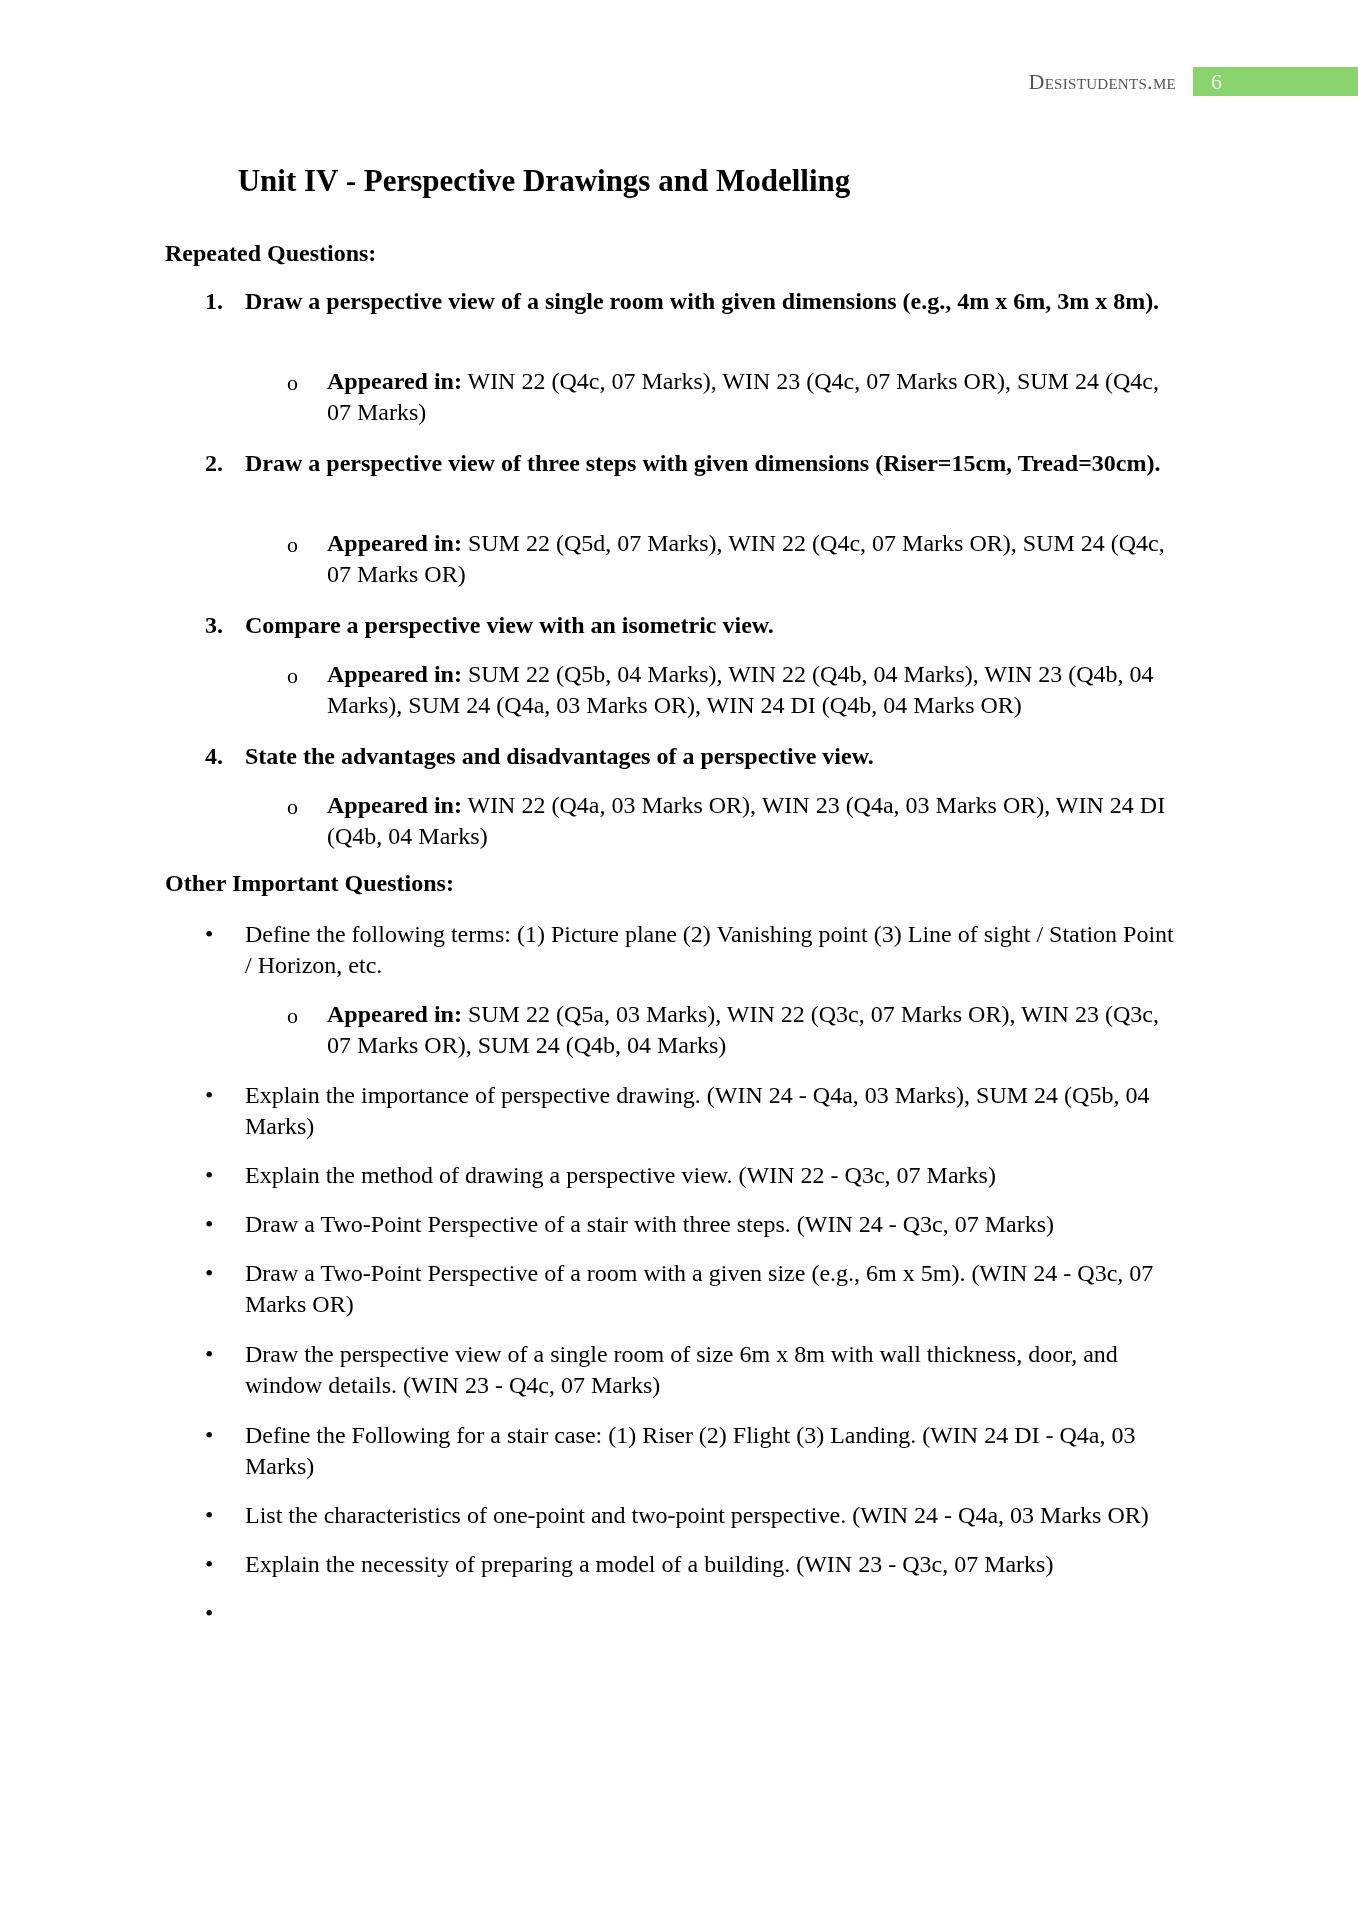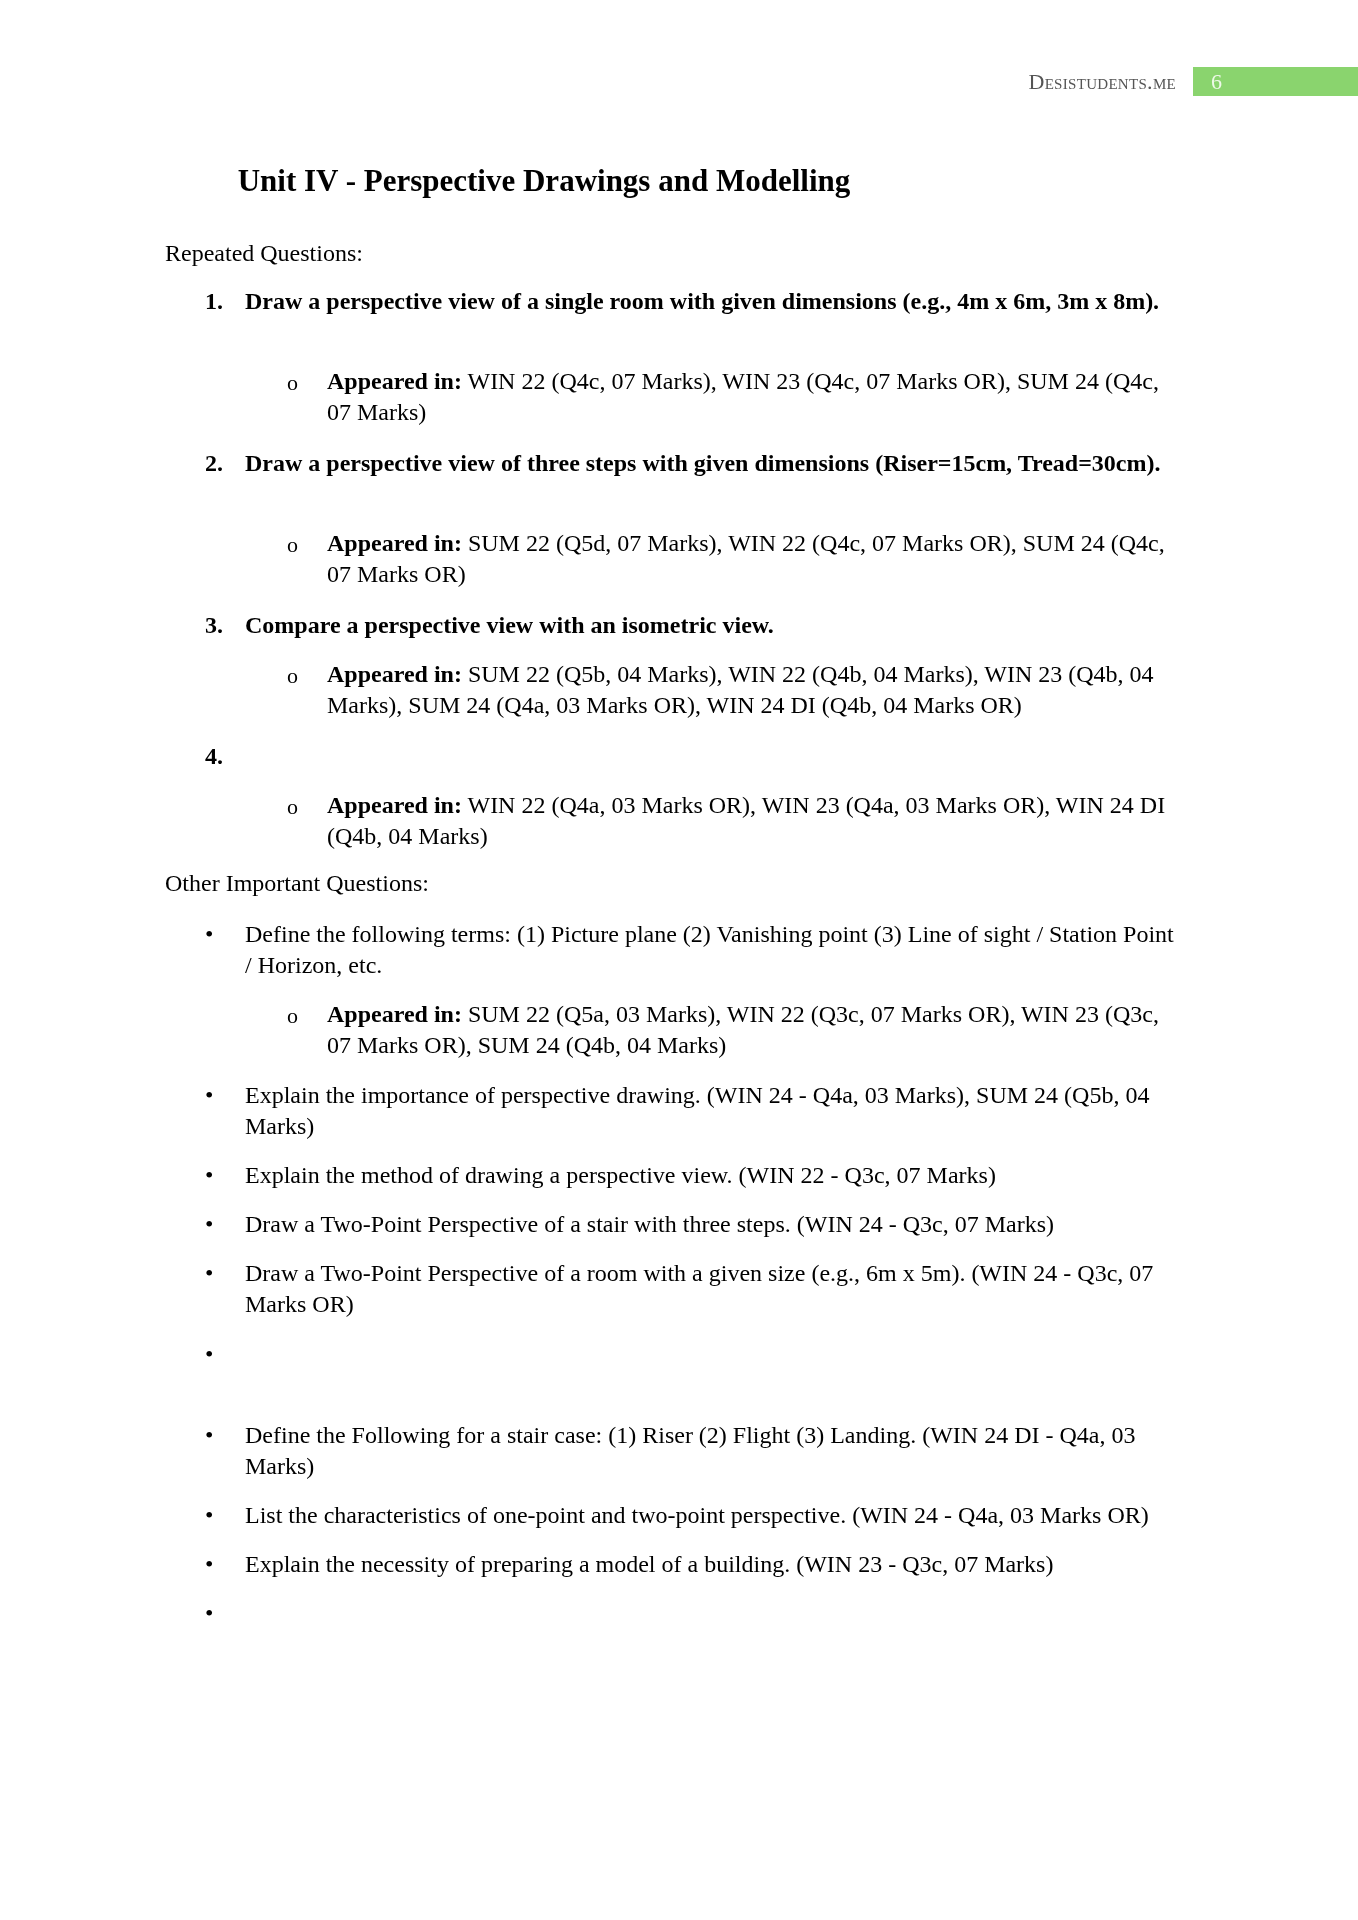--- a/index.html
+++ b/index.html
@@ -6,21 +6,21 @@
     body { width: 1358px; height: 1920px; position: relative; overflow: hidden;
            font-family: "Liberation Serif", "DejaVu Serif", serif; color: #000; }
     .header { position: absolute; top: 66px; left: 0; width: 1358px; height: 32px; }
     .site-name { position: absolute; right: 182px; top: 3px; font-size: 22px; color: #555;
                  font-variant: small-caps; letter-spacing: 0.3px; }
     .page-box { position: absolute; left: 1193px; top: 1px; width: 165px; height: 29px;
                 background: #8ad46e; }
     .page-num { position: absolute; left: 18px; top: 2px; font-size: 22px; color: #eef9e8; }
     .title { position: absolute; top: 163px; left: 0; width: 1088px; text-align: center;
              font-weight: bold; font-size: 31px; }
-    .section-heading { position: absolute; left: 165px; font-weight: normal; font-size: 24px; }
+    .section-heading { position: absolute; left: 165px; font-weight: bold; font-size: 24px; }
     .content { position: absolute; left: 0; top: 0; width: 1358px; }
     .q { position: absolute; left: 245px; width: 940px; font-size: 24px; line-height: 31px; }
     .q.bold { font-weight: bold; }
     .num { position: absolute; left: -40px; top: 0; font-size: 24px; }
     .sub { position: absolute; left: 327px; width: 860px; font-size: 24px; line-height: 31px; }
     .circ { position: absolute; left: -40px; top: 1px; font-size: 22px; }
     .bul { position: absolute; left: -40px; top: 0; font-size: 24px; }
     .sub b { font-weight: bold; }
   </style>
 </head>
@@ -61,20 +61,21 @@
     <span class="num">3.</span>
     <span>Compare a perspective view with an isometric view.</span>
   </div>
   <div class="sub" style="top:659px;">
     <span class="circ">o</span>
     <b>Appeared in:</b><span> SUM 22 (Q5b, 04 Marks), WIN 22 (Q4b, 04 Marks), WIN 23 (Q4b, 04 Marks), SUM 24 (Q4a, 03 Marks OR), WIN 24 DI (Q4b, 04 Marks OR)</span>
   </div>
 
   <div class="q bold" style="top:741px;">
     <span class="num">4.</span>
+    <span>State the advantages and disadvantages of a perspective view.</span>
   </div>
   <div class="sub" style="top:790px;">
     <span class="circ">o</span>
     <b>Appeared in:</b><span> WIN 22 (Q4a, 03 Marks OR), WIN 23 (Q4a, 03 Marks OR), WIN 24 DI (Q4b, 04 Marks)</span>
   </div>
 </div>
 
 <div class="section-heading" style="top:870px;">Other Important Questions:</div>
 
 <div class="content">
@@ -98,20 +99,21 @@
   <div class="q" style="top:1209px;">
     <span class="bul">•</span>
     <span>Draw a Two-Point Perspective of a stair with three steps. (WIN 24 - Q3c, 07 Marks)</span>
   </div>
   <div class="q" style="top:1258px;">
     <span class="bul">•</span>
     <span>Draw a Two-Point Perspective of a room with a given size (e.g., 6m x 5m). (WIN 24 - Q3c, 07 Marks OR)</span>
   </div>
   <div class="q" style="top:1339px;">
     <span class="bul">•</span>
+    <span>Draw the perspective view of a single room of size 6m x 8m with wall thickness, door, and window details. (WIN 23 - Q4c, 07 Marks)</span>
   </div>
   <div class="q" style="top:1420px;">
     <span class="bul">•</span>
     <span>Define the Following for a stair case: (1) Riser (2) Flight (3) Landing. (WIN 24 DI - Q4a, 03 Marks)</span>
   </div>
   <div class="q" style="top:1500px;">
     <span class="bul">•</span>
     <span>List the characteristics of one-point and two-point perspective. (WIN 24 - Q4a, 03 Marks OR)</span>
   </div>
   <div class="q" style="top:1549px;">

